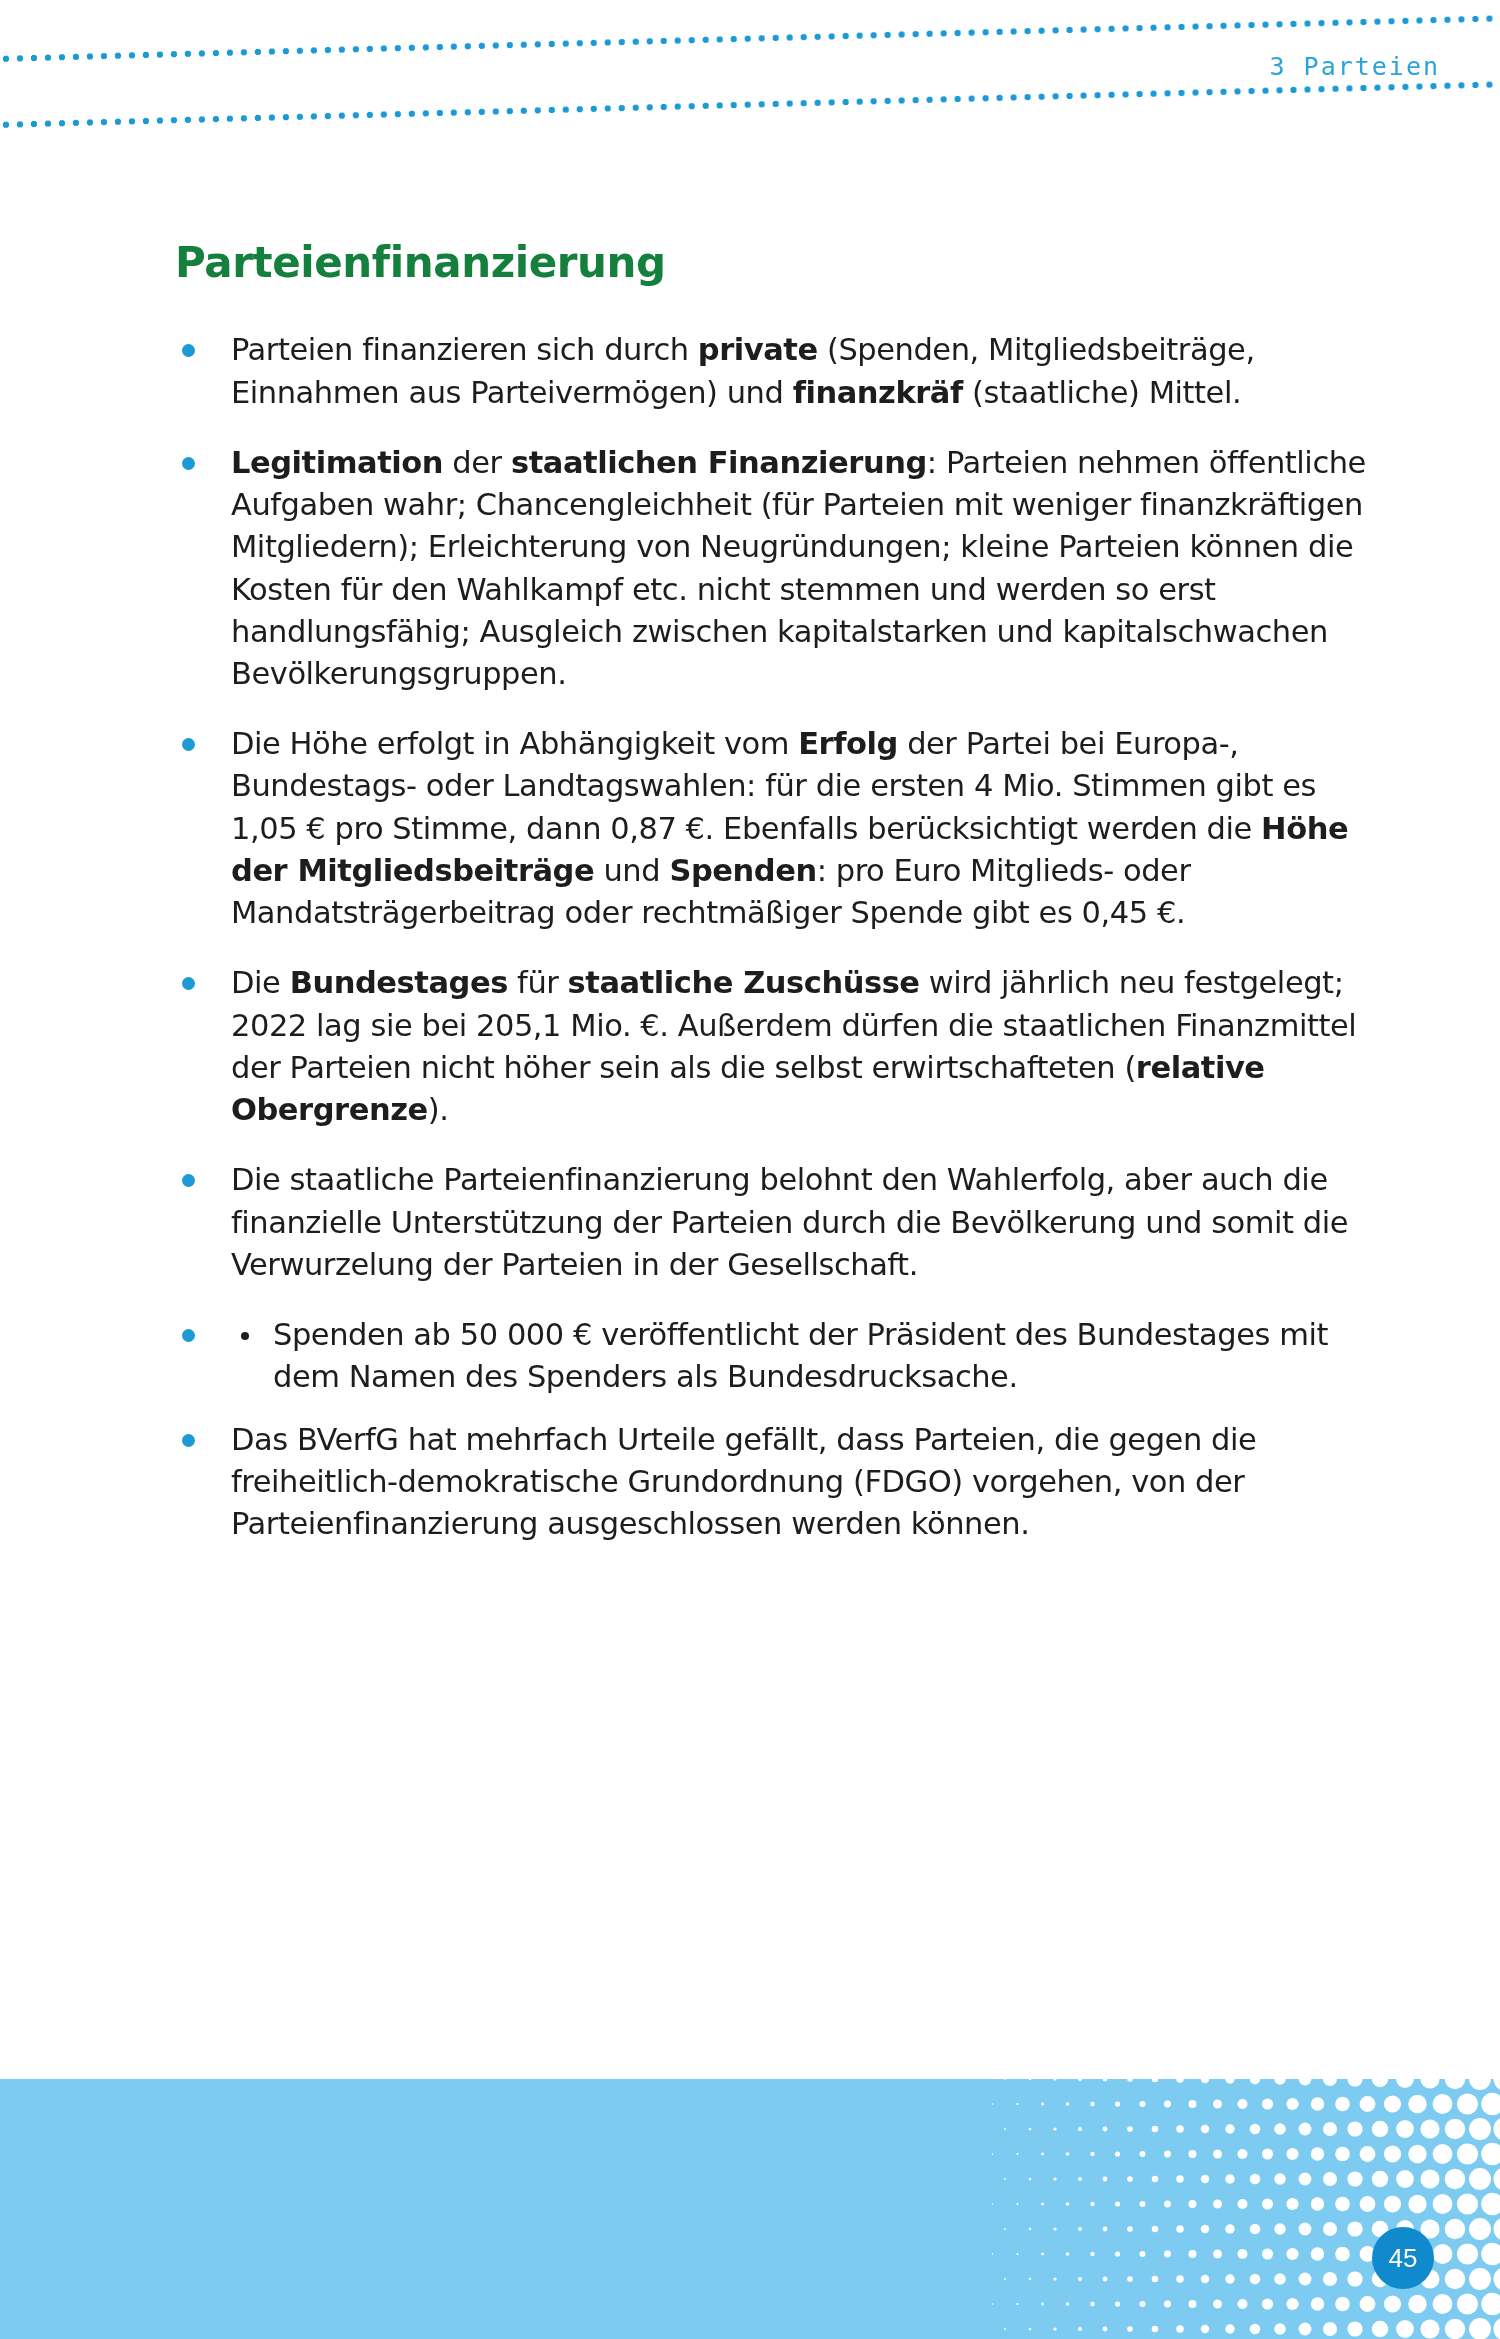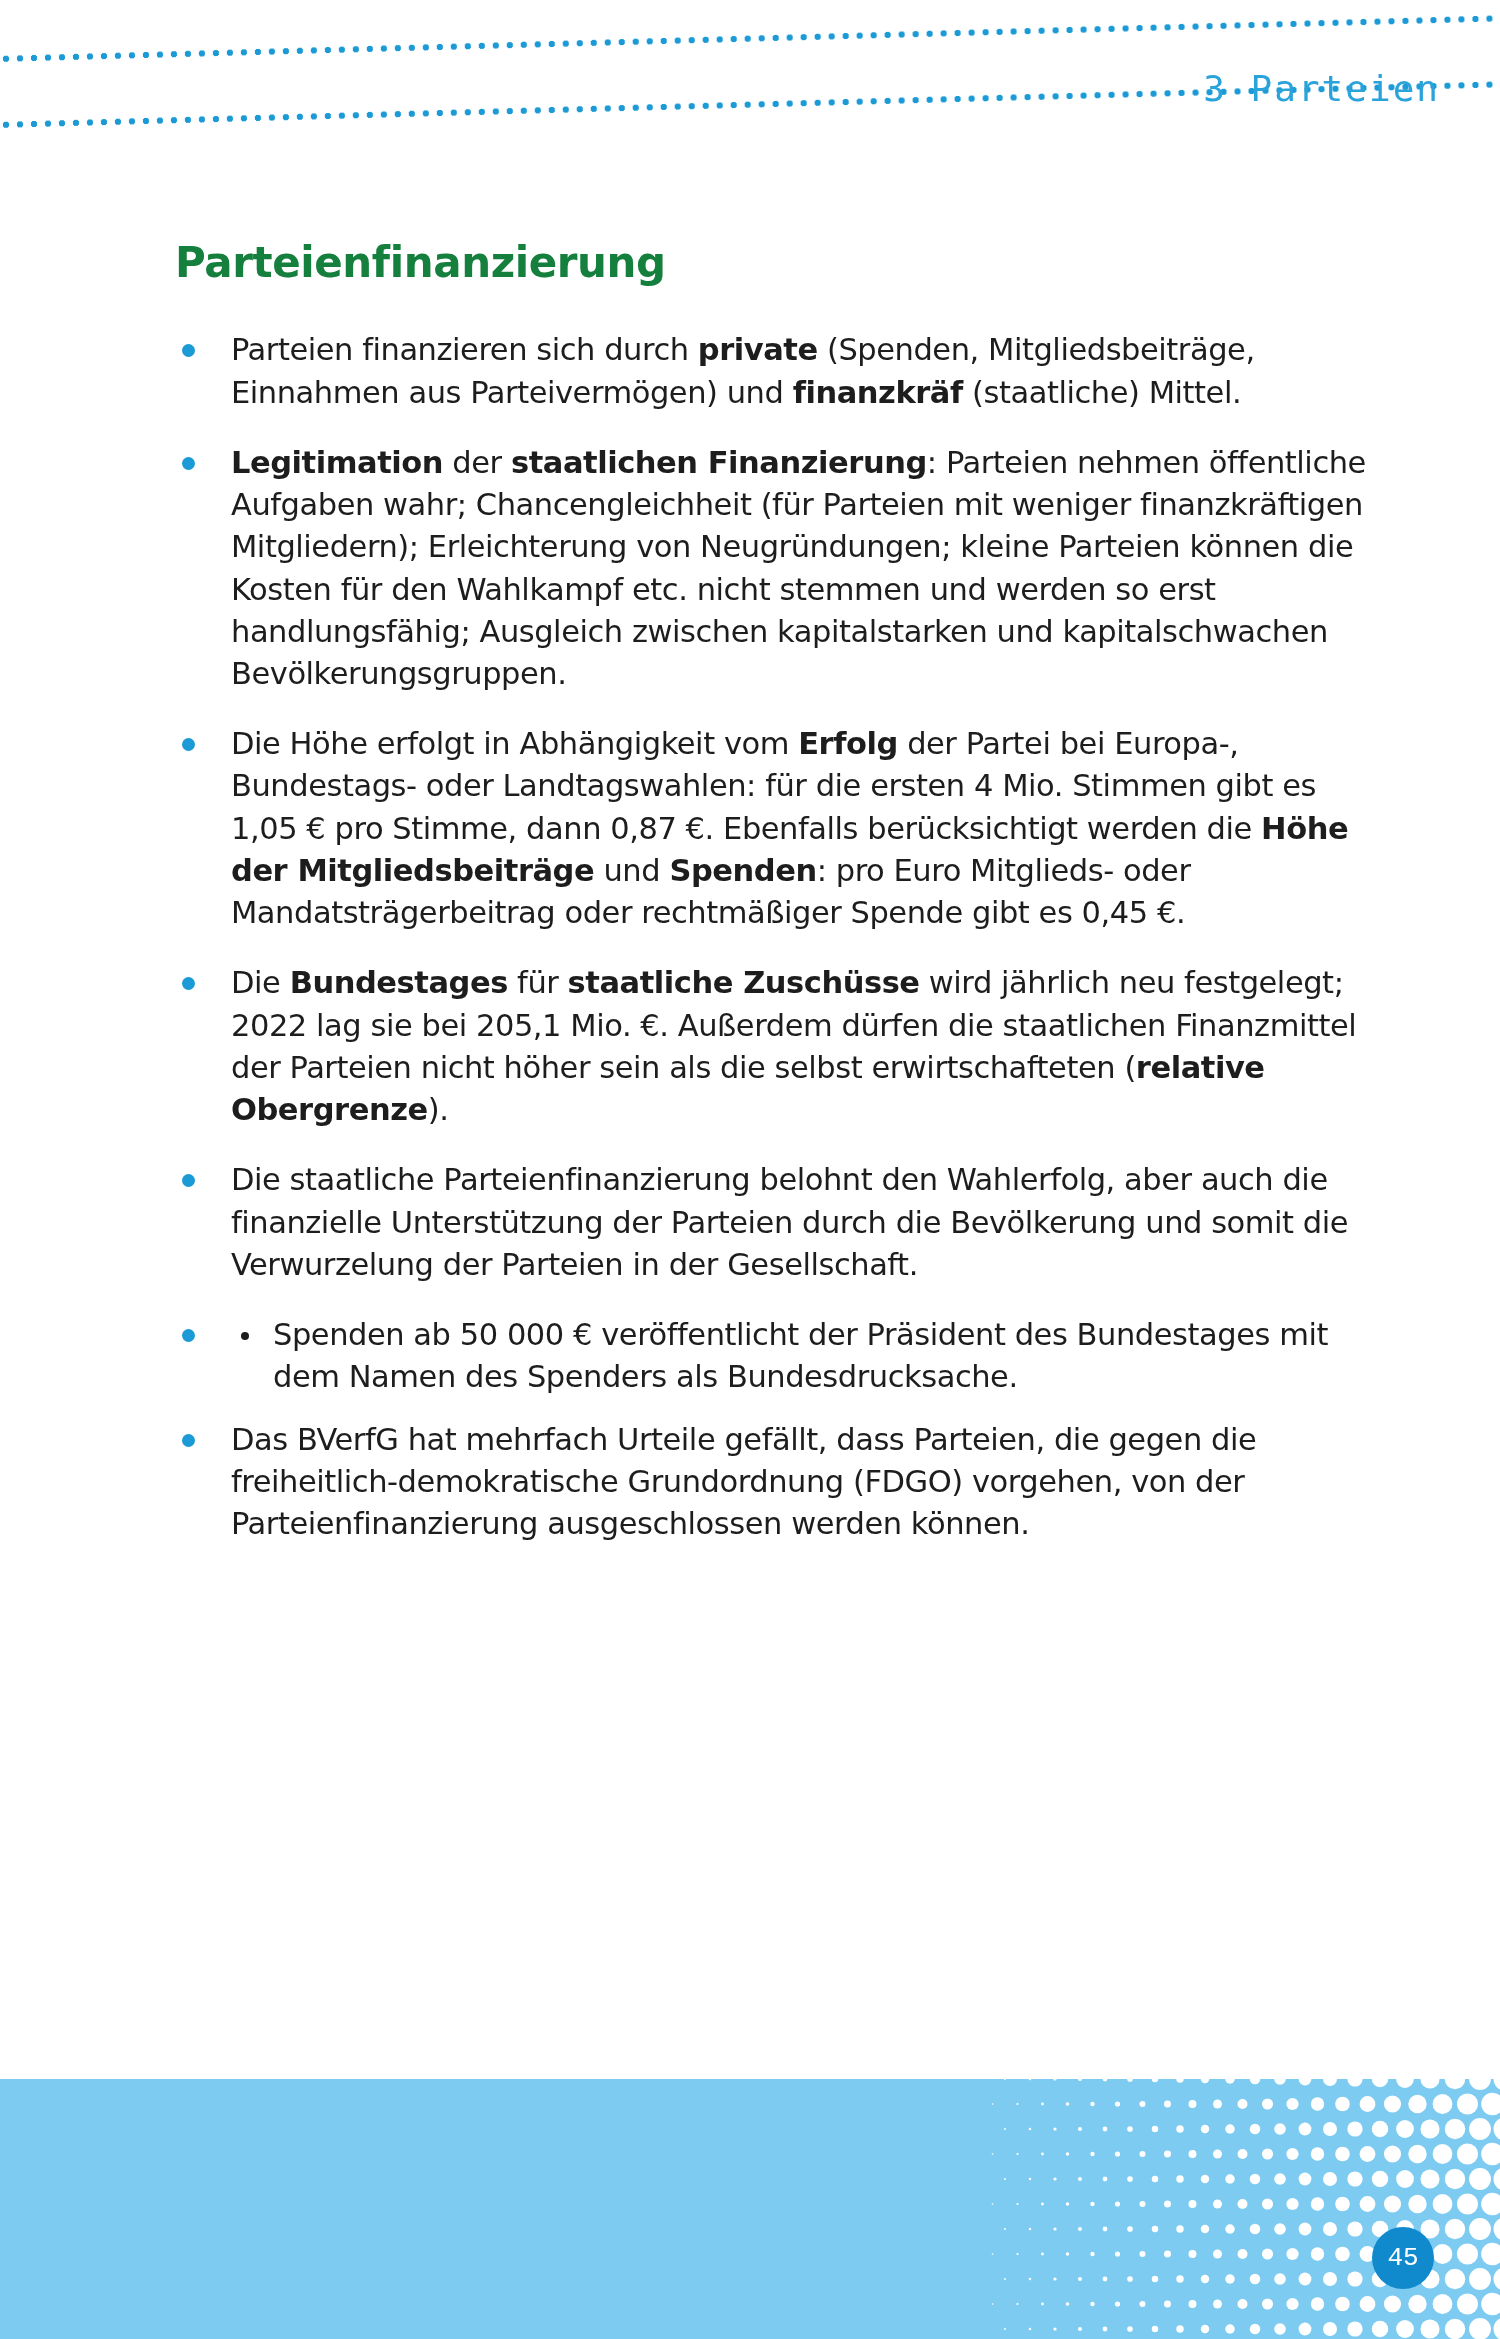--- a/index.html
+++ b/index.html
@@ -47,23 +47,23 @@
     transform-origin: left center;
   }
   .dot-rule.bottom {
     top: 122px;
     transform: rotate(-1.55deg);
     transform-origin: left center;
   }
   .header-label {
     position: absolute;
     right: 60px;
-    top: 68px;
+    top: 52px;
     font-family: "DejaVu Sans Mono", monospace;
-    font-size: 36px;
+    font-size: 25px;
     letter-spacing: 2.0px;
     color: #2aa3da;
     white-space: nowrap;
   }
 
   
   .content {
     position: absolute;
     left: 175px;
     top: 240px;
@@ -164,21 +164,21 @@
     right: 66px;
     bottom: 50px;
     width: 62px;
     height: 62px;
     border-radius: 50%;
     background: #1189cd;
     color: #ffffff;
     display: flex;
     align-items: center;
     justify-content: center;
-    font-family: Liberation Mono, monospace;
+    font-family: Liberation Sans, sans-serif;
     font-size: 26px;
     letter-spacing: 0px;
     z-index: 5;
   }
 </style>
 </head>
 <body>
 
 <div class="page">
 

